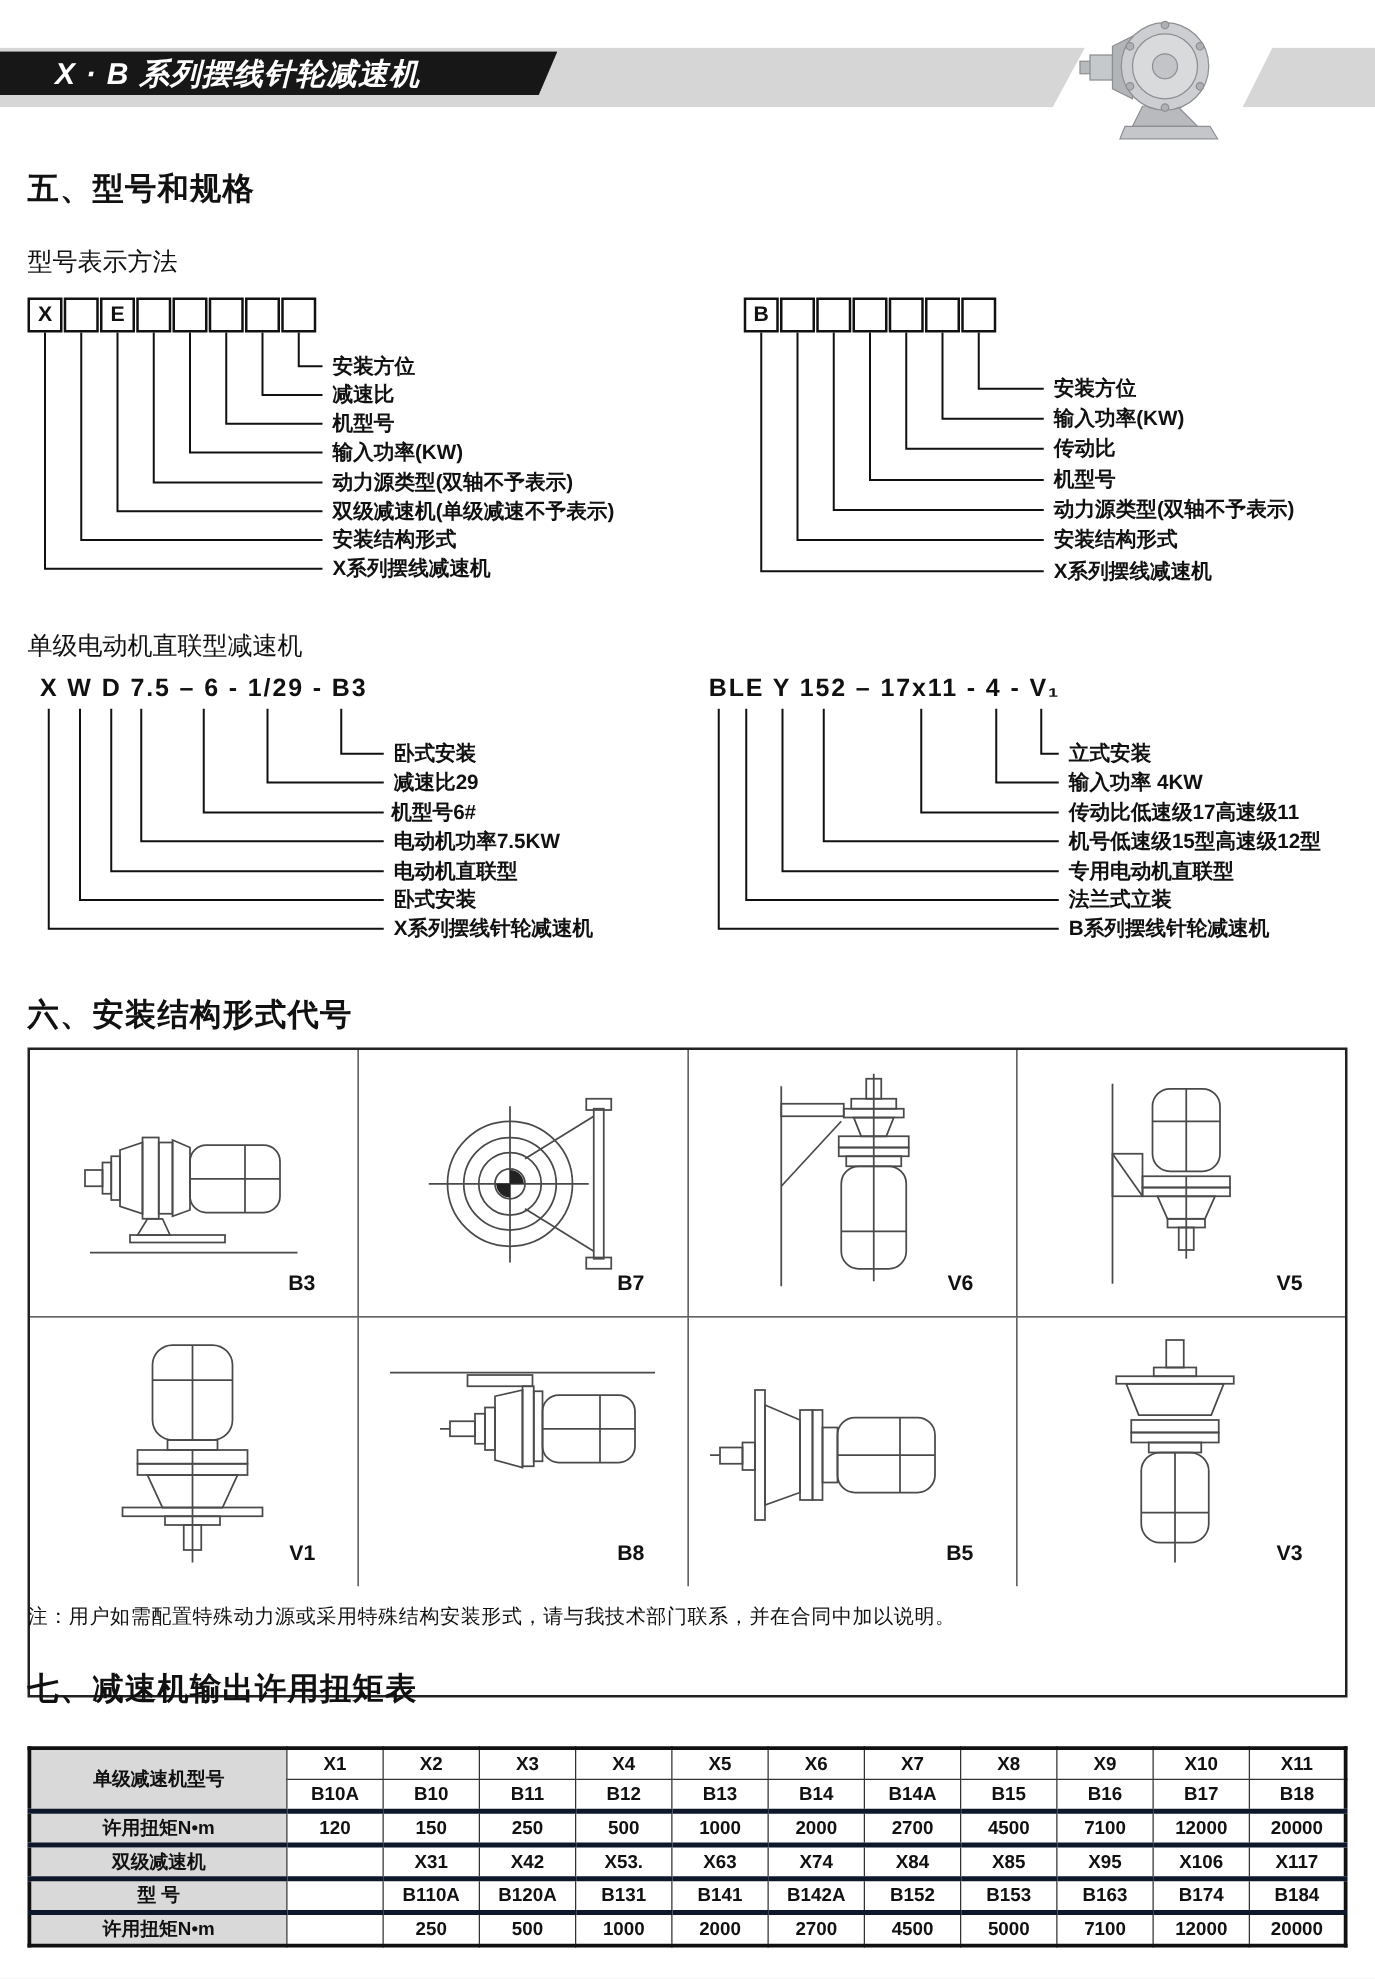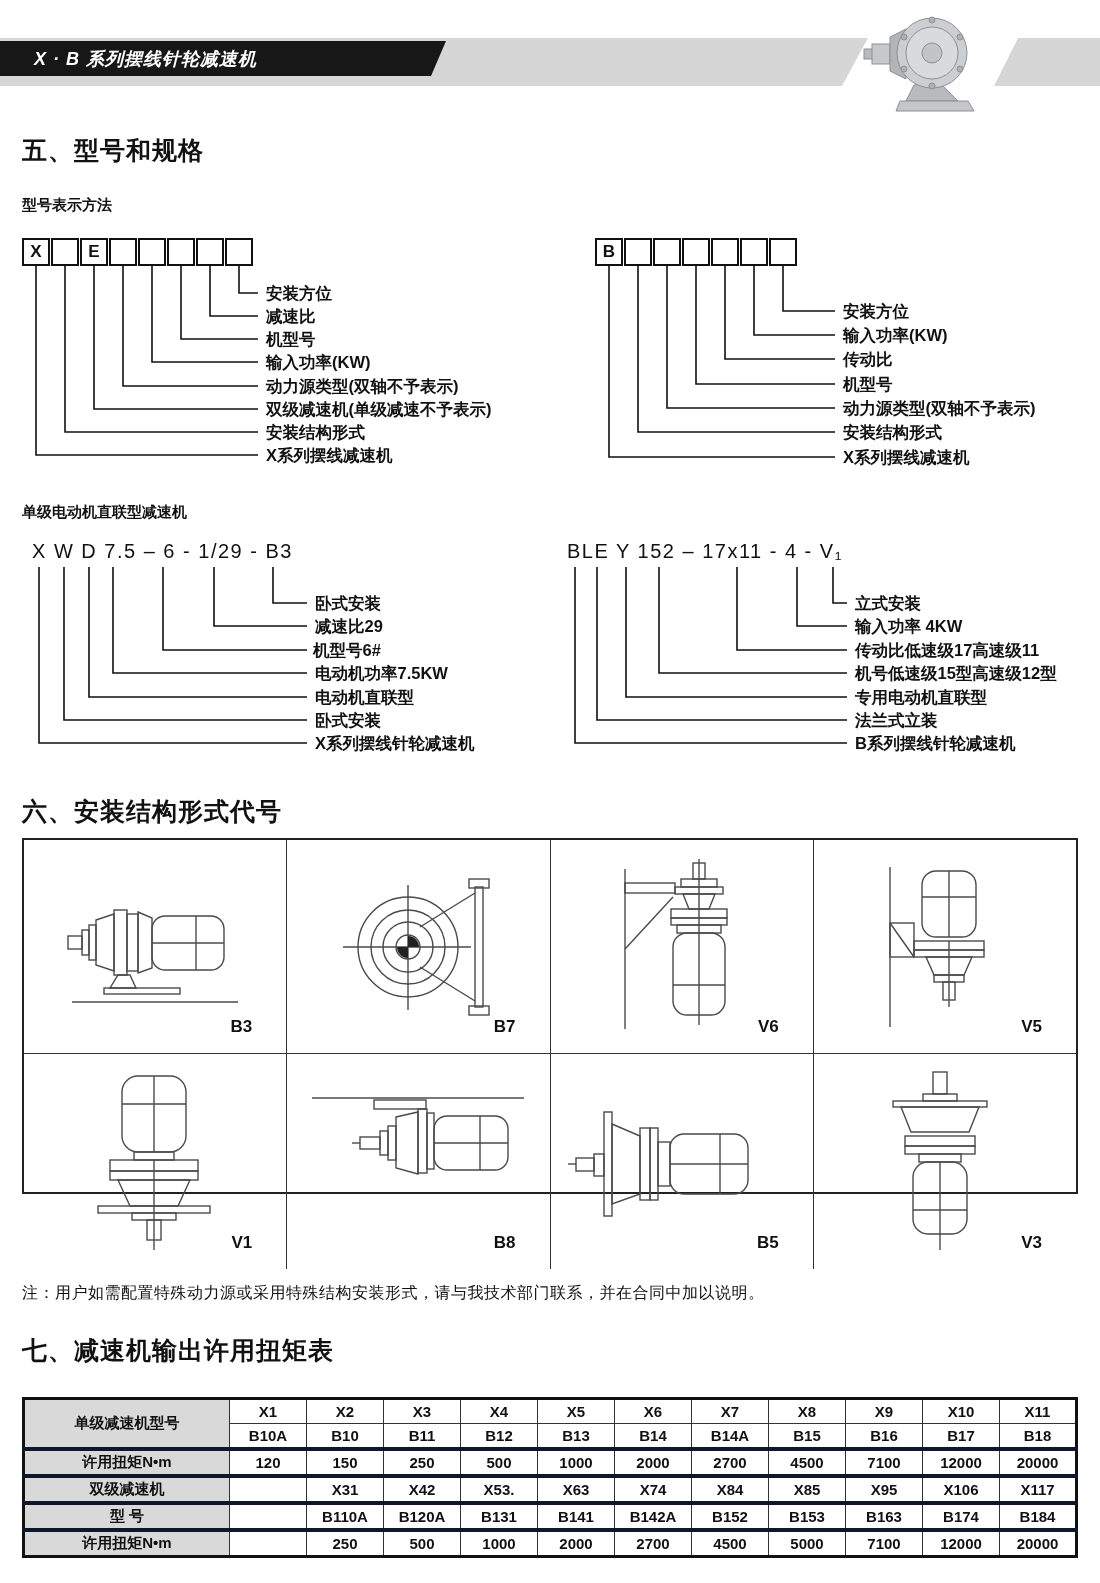--- a/index.html
+++ b/index.html
@@ -7,38 +7,38 @@
         font-family:"Liberation Sans","DejaVu Sans",sans-serif;color:#111;overflow:hidden;}
 
   
   .band-gray{position:absolute;top:38px;left:0;width:868px;height:48px;background:#d6d6d6;
              clip-path:polygon(0 0,100% 0,calc(100% - 26px) 100%,0 100%);}
   .band-gray-right{position:absolute;top:38px;left:994px;width:106px;height:48px;background:#d6d6d6;
              clip-path:polygon(24px 0,100% 0,100% 100%,0 100%);}
   .band-dark{position:absolute;top:41px;left:0;width:446px;height:35px;background:#171717;
              clip-path:polygon(0 0,100% 0,calc(100% - 15px) 100%,0 100%);
              display:flex;align-items:center;}
-  .band-title{color:#fff;font-style:italic;font-weight:bold;font-size:18px;padding-left:34px;letter-spacing:1px;white-space:nowrap;}
+  .band-title{color:#fff;font-style:italic;font-weight:bold;font-size:24px;padding-left:44px;letter-spacing:1px;white-space:nowrap;}
   .gear-photo{position:absolute;top:10px;left:856px;width:124px;height:106px;}
 
   
   .h1{position:absolute;left:22px;font-size:25px;font-weight:bold;letter-spacing:1px;white-space:nowrap;}
-  .h2{position:absolute;left:22px;font-size:15px;font-weight:bold;white-space:nowrap;}
+  .h2{position:absolute;left:22px;font-size:20px;font-weight:normal;white-space:nowrap;}
 
   
   .diag{position:absolute;}
   .mbox{position:absolute;top:0;width:28px;height:28px;border:2.5px solid #111;box-sizing:border-box;
         background:#fff;font-weight:bold;font-size:17px;display:flex;align-items:center;justify-content:center;}
   .leads{position:absolute;left:0;top:0;}
   .leads polyline{fill:none;stroke:#111;stroke-width:1.6;}
   .dlabel{position:absolute;font-size:16.5px;font-weight:600;line-height:22px;white-space:nowrap;}
-  .code{position:absolute;top:0;font-size:20px;font-weight:normal;letter-spacing:1.5px;white-space:nowrap;}
-
-  
-  #grid{position:absolute;left:22px;top:838px;width:1056px;height:356px;border:2.5px solid #222;box-sizing:border-box;}
+  .code{position:absolute;top:0;font-size:20px;font-weight:bold;letter-spacing:1.5px;white-space:nowrap;}
+
+  
+  #grid{position:absolute;left:22px;top:838px;width:1056px;height:520px;border:2.5px solid #222;box-sizing:border-box;}
   .grow{display:flex;box-sizing:border-box;}
   .grow1{height:213px;}
   .grow2{height:216px;border-top:1.5px solid #333;}
   .gcell{position:relative;flex:1;border-right:1.5px solid #333;box-sizing:border-box;
          display:flex;align-items:center;justify-content:center;}
   .gcell:last-child{border-right:none;}
   .glabel{position:absolute;right:34px;bottom:16px;font-size:17px;font-weight:600;}
   .draw{stroke:#4a4a4a;fill:none;stroke-width:1.4;}
 
   

